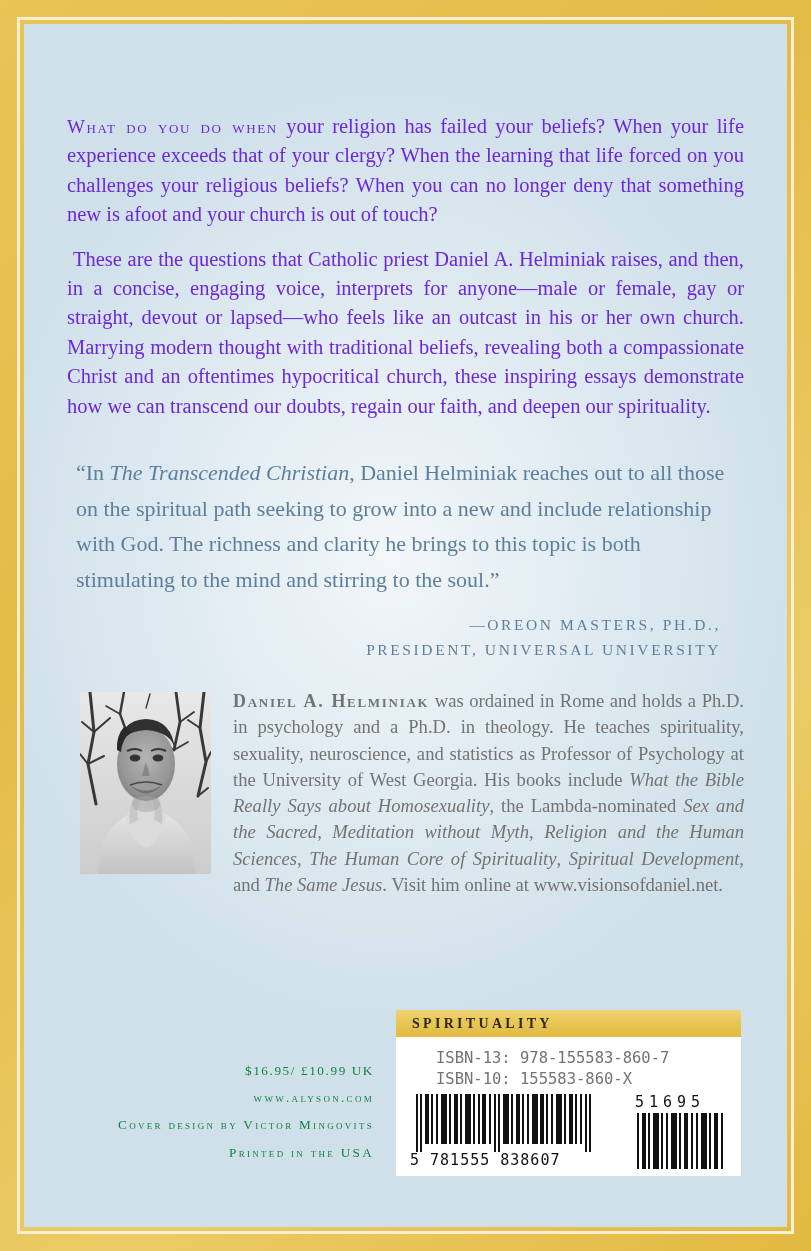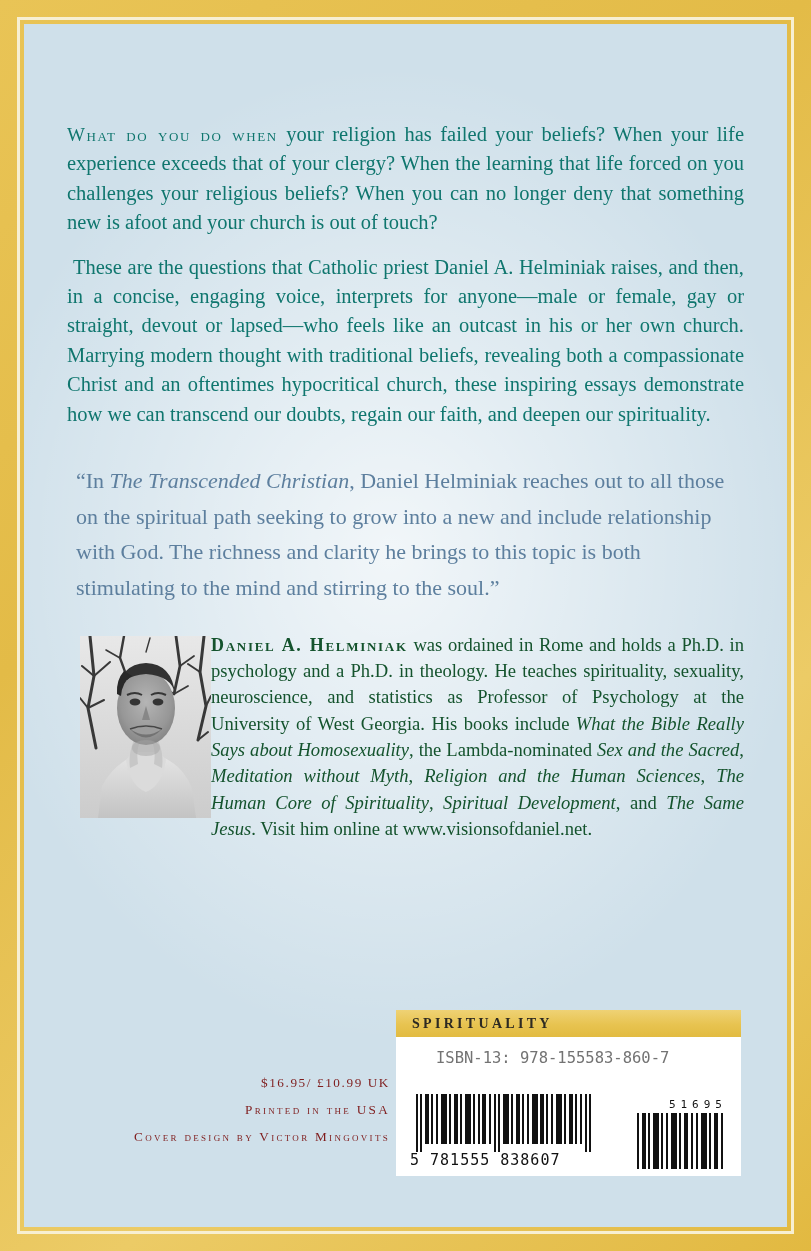--- a/index.html
+++ b/index.html
@@ -63,22 +63,22 @@
     line-height: 1.48;
     padding: 57px 10px 0 10px;
     font-weight: 400;
   }
   .headline .line { display: block; white-space: nowrap; }
   .headline .line2 { font-size: 33px; letter-spacing: 4.6px; }
 
   
   .body-copy {
     padding: 0 43px;
-    margin-top: 39px;
-    color: #0f766e;
+    margin-top: 31px;
+    color: #6d28d9;
   }
   .para {
     font-size: 20.5px;
     line-height: 1.435;
     text-align: justify;
     margin: 0 0 15px 0;
     -webkit-hyphens: none;
     hyphens: none;
   }
   .para.second { text-indent: 6px; margin-bottom: 0; }
@@ -124,53 +124,53 @@
     height: 182px;
     flex: 0 0 131px;
     margin-top: 4px;
     position: relative;
     overflow: hidden;
     background: #cfcdc8;
     filter: grayscale(100%);
   }
   .author-photo svg { display: block; width: 100%; height: 100%; }
   .author-bio {
+    margin-left: 22px;
     font-size: 18.6px;
     line-height: 1.415;
     text-align: justify;
-    color: #14532d;
+    color: #737373;
   }
   .author-bio .name {
     font-variant: small-caps;
     letter-spacing: 1.7px;
     font-weight: 700;
     font-size: 18px;
   }
   .author-bio i { font-style: italic; }
 
   
   .footer {
     position: absolute;
     left: 0;
     right: 0;
     bottom: 0;
     height: 210px;
   }
   .pub-info {
     position: absolute;
-    left: 36px;
+    left: 20px;
     top: 40px;
     width: 330px;
     text-align: right;
-    color: #7f1d1d;
+    color: #15803d;
     font-size: 13.2px;
     letter-spacing: 2.3px;
     line-height: 2.06;
     font-variant: small-caps;
-    margin-top: 12px;
   }
   .pub-info .l { display: block; white-space: nowrap; }
   .pub-info .price { letter-spacing: 1.6px; }
 
   .isbn-zone {
     position: absolute;
     left: 372px;
     top: -7px;
     width: 345px;
     border-radius: 30px;
@@ -218,24 +218,24 @@
   .ean-digits {
     font-family: "DejaVu Sans Mono", "Liberation Mono", monospace;
     font-size: 15px;
     color: #111;
     letter-spacing: 1px;
     margin-top: -1px;
     white-space: nowrap;
   }
   .addon-digits {
     font-family: "DejaVu Sans Mono", "Liberation Mono", monospace;
-    font-size: 11px;
+    font-size: 15px;
     color: #111;
     letter-spacing: 5px;
-    text-align: right;
+    text-align: left;
     margin-bottom: 2px;
   }
 </style>
 </head>
 <body>
 
 <div class="cover">
   <div class="frame-rule"></div>
 
   <div class="page">
@@ -244,20 +244,24 @@
       <div class="headline">
       </div>
 
       <div class="body-copy">
         <p class="para first"><span class="smallcaps">What do you do when</span><span> your religion has failed your beliefs? When your life experience exceeds that of your clergy? When the learning that life forced on you challenges your religious beliefs? When you can no longer deny that something new is afoot and your church is out of touch?</span></p>
         <p class="para second">These are the questions that Catholic priest Daniel A. Helminiak raises, and then, in a concise, engaging voice, interprets for anyone—male or female, gay or straight, devout or lapsed—who feels like an outcast in his or her own church. Marrying modern thought with traditional beliefs, revealing both a compassionate Christ and an oftentimes hypocritical church, these inspiring essays demonstrate how we can transcend our doubts, regain our faith, and deepen our spirituality.</p>
       </div>
 
       <div class="quote-block">
         <p class="quote-text"><span>“In </span><i>The Transcended Christian</i><span>, Daniel Helminiak reaches out to all those on the spiritual path seeking to grow into a new and include relationship with God.  The richness and clarity he brings to this topic is both stimulating to the mind and stirring to the soul.”</span></p>
+        <div class="quote-attrib">
+          <span class="l">—OREON MASTERS, PH.D.,</span>
+          <span class="l">PRESIDENT, UNIVERSAL UNIVERSITY</span>
+        </div>
       </div>
 
       <div class="author">
         <div class="author-photo">
           <svg viewBox="0 0 131 182" preserveAspectRatio="xMidYMid slice" aria-hidden="true">
             <defs>
               <linearGradient id="skyg" x1="0" y1="0" x2="0" y2="1">
                 <stop offset="0%" stop-color="#e9e8e4"></stop>
                 <stop offset="100%" stop-color="#cfccc6"></stop>
               </linearGradient>
@@ -301,29 +305,31 @@
             <ellipse cx="66" cy="112" rx="14" ry="8" fill="#a9a49d" opacity="0.5"></ellipse>
           </svg>
         </div>
         <div class="author-bio"><span class="name">Daniel A. Helminiak</span><span> was ordained in Rome and holds a Ph.D. in psychology and a Ph.D. in theology. He teaches spirituality, sexuality, neuroscience, and statistics as Professor of Psychology at the University of West Georgia. His books include </span><i>What the Bible Really Says about Homosexuality</i><span>, the Lambda-nominated </span><i>Sex and the Sacred</i><span>, </span><i>Meditation without Myth</i><span>, </span><i>Religion and the Human Sciences</i><span>, </span><i>The Human Core of Spirituality</i><span>, </span><i>Spiritual Development</i><span>, and </span><i>The Same Jesus</i><span>. Visit him online at www.visionsofdaniel.net.</span></div>
       </div>
 
       <div class="footer">
 
         <div class="pub-info">
           <span class="l price">$16.95/ £10.99 UK</span>
+          <span class="l">www.alyson.com</span>
+          <span class="l">Cover design by Victor Mingovits</span>
           <span class="l">Printed in the USA</span>
-          <span class="l">Cover design by Victor Mingovits</span>
         </div>
 
         <div class="isbn-zone">
           <div class="cat-banner">SPIRITUALITY</div>
           <div class="barcode-box">
             <div class="isbn-lines">
               <div>ISBN-13: 978-155583-860-7</div>
+              <div>ISBN-10: 155583-860-X</div>
             </div>
             <div class="barcodes">
               <div class="ean-main">
                 <svg class="bars" viewBox="0 0 190 58" preserveAspectRatio="none" aria-hidden="true">
                   <g fill="#111">
                     <rect x="6" y="0" width="2" height="58"></rect>
                       <rect x="10" y="0" width="2" height="58"></rect>
                     <rect x="15" y="0" width="4" height="50"></rect>
                       <rect x="21" y="0" width="2" height="50"></rect>
                     <rect x="26" y="0" width="2" height="50"></rect>

